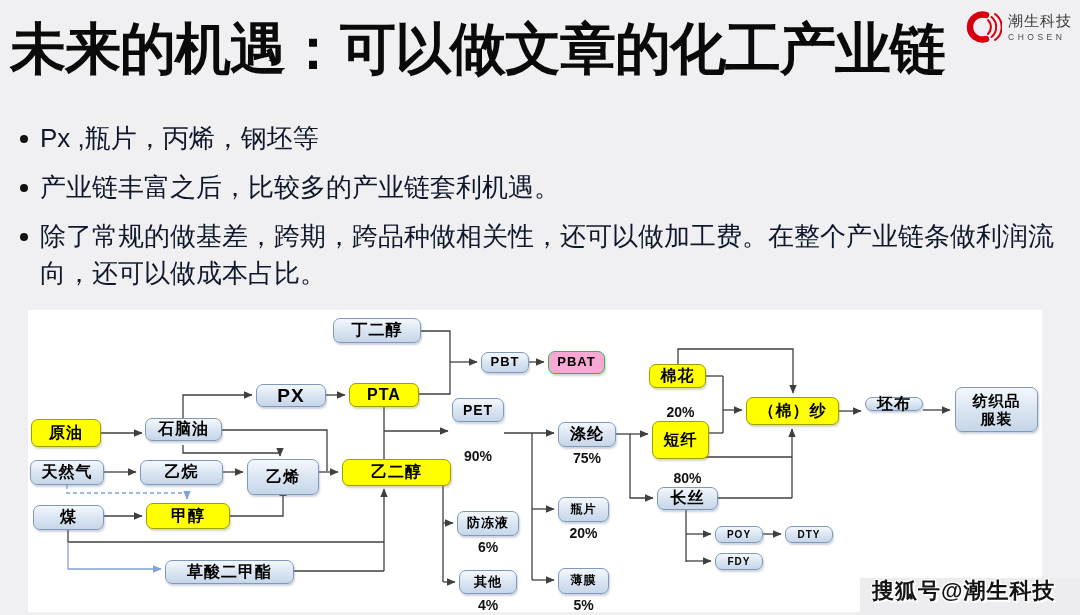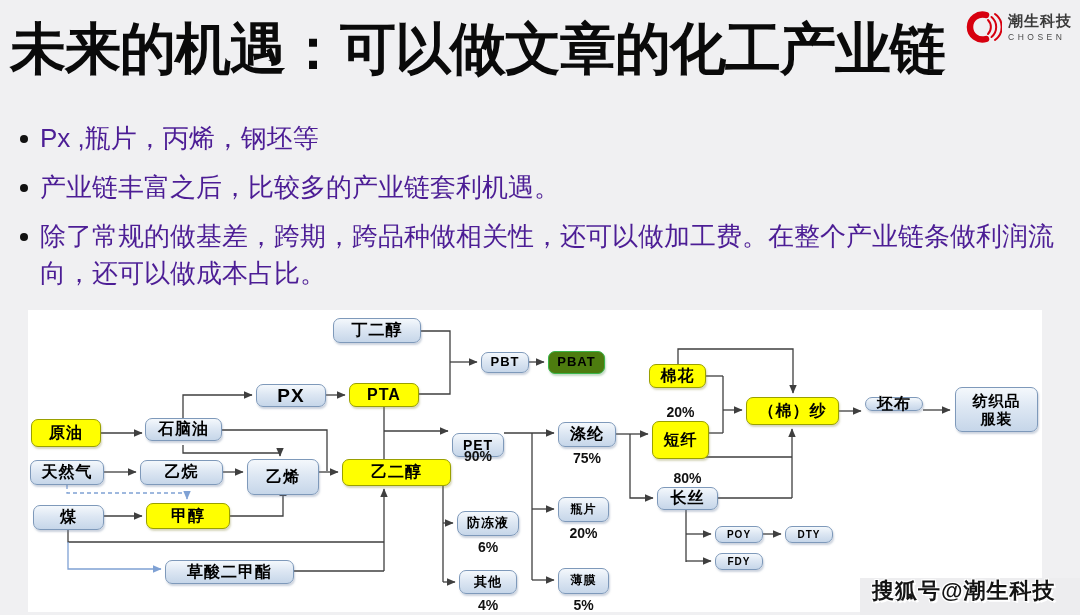--- a/index.html
+++ b/index.html
@@ -8,25 +8,25 @@
     background:#f0f0f2;
     font-family:"Liberation Sans","DejaVu Sans",sans-serif;
   }
   .title{
     position:absolute;left:10px;top:12px;width:1000px;
     font-size:56px;font-weight:bold;color:#0a0a0a;letter-spacing:-1px;
     white-space:nowrap;
   }
   .logo{position:absolute;right:8px;top:8px;display:flex;align-items:center;gap:6px;}
   .logo svg{display:block;}
-  .logo-cn{font-size:15px;font-weight:bold;color:#3a3a3a;letter-spacing:1px;}
+  .logo-cn{font-size:15px;font-weight:normal;color:#3a3a3a;letter-spacing:1px;}
   .logo-en{font-size:8.5px;color:#4a4a4a;letter-spacing:3.5px;margin-top:1px;}
   ul.bullets{
     position:absolute;left:14px;top:120px;width:1050px;margin:0;padding:0;list-style:none;
-    font-size:26px;color:#4c1d95;line-height:37px;
+    font-size:26px;color:#0f172a;line-height:37px;
   }
   ul.bullets li{margin-bottom:12px;position:relative;padding-left:26px;}
   ul.bullets li::before{
     content:"";position:absolute;left:6px;top:15px;width:8px;height:8px;border-radius:50%;background:#111;
   }
   .panel-bg{position:absolute;left:28px;top:310px;width:1014px;height:302px;background:#ffffff;z-index:0;}
   #edges{position:absolute;left:0;top:0;width:1080px;height:615px;z-index:2;}
   #nodes{position:absolute;left:0;top:0;width:1080px;height:615px;z-index:3;}
   .node{
     position:absolute;box-sizing:border-box;display:flex;align-items:center;justify-content:center;
@@ -36,21 +36,21 @@
   .node.blue{
     background:linear-gradient(180deg,#f4f8fc 0%,#dde7f3 45%,#c6d6e9 100%);
     border:1.5px solid #7e99ba;
     box-shadow:1px 2px 2px rgba(110,130,160,.35);
   }
   .node.yellow{
     background:#ffff00;border:1.5px solid #9aa000;
     box-shadow:1px 2px 2px rgba(140,140,70,.35);
   }
   .node.green{
-    background:#4d7c0f;border:1.5px solid #3ab54a;
+    background:#f9a8d4;border:1.5px solid #3ab54a;
     box-shadow:1px 2px 2px rgba(90,150,90,.35);
   }
   .pct{position:absolute;font-size:14px;font-weight:bold;color:#111;text-align:center;z-index:3;}
   .corner-shade{position:absolute;left:860px;top:578px;width:220px;height:37px;background:#ededef;z-index:4;}
   .watermark{
     position:absolute;left:872px;top:576px;z-index:5;
     font-size:22px;font-weight:bold;color:#141414;white-space:nowrap;letter-spacing:1px;
     text-shadow:-1px -1px 0 #fff,1px -1px 0 #fff,-1px 1px 0 #fff,1px 1px 0 #fff,2px 2px 0 #fff;
   }
 </style>
@@ -142,23 +142,23 @@
     <div class="node blue" style="left: 140px; top: 460px; width: 83px; height: 25px; font-size: 16px;">乙烷</div>
     <div class="node yellow" style="left: 146px; top: 503px; width: 84px; height: 26px; font-size: 16px;">甲醇</div>
     <div class="node blue" style="left: 165px; top: 560px; width: 129px; height: 24px; font-size: 16px;">草酸二甲酯</div>
     <div class="node blue" style="left: 256px; top: 384px; width: 70px; height: 23px; font-size: 19px;">PX</div>
     <div class="node blue" style="left: 247px; top: 459px; width: 72px; height: 36px; font-size: 16px;">乙烯</div>
     <div class="node blue" style="left: 333px; top: 318px; width: 88px; height: 25px; font-size: 16px;">丁二醇</div>
     <div class="node yellow" style="left: 349px; top: 383px; width: 70px; height: 24px; font-size: 16px;">PTA</div>
     <div class="node yellow" style="left: 342px; top: 459px; width: 109px; height: 27px; font-size: 16px;">乙二醇</div>
     <div class="node blue" style="left: 481px; top: 352px; width: 48px; height: 21px; font-size: 13px;">PBT</div>
     <div class="node green" style="left: 548px; top: 351px; width: 57px; height: 23px; font-size: 13px;">PBAT</div>
-    <div class="node blue" style="left: 452px; top: 433px; width: 52px; height: 24px; font-size: 14px;">PET</div>
+    <div class="node blue" style="left: 452px; top: 398px; width: 52px; height: 24px; font-size: 14px;">PET</div>
     <div class="pct" style="left: 452px; width: 52px; top: 448px;">90%</div>
-    <div class="node blue" style="left: 457px; top: 511px; width: 62px; height: 25px; font-size: 13px; border-radius: 8px;">防冻液</div>
+    <div class="node blue" style="left: 457px; top: 511px; width: 62px; height: 25px; font-size: 13px;">防冻液</div>
     <div class="pct" style="left: 457px; width: 62px; top: 539px;">6%</div>
     <div class="node blue" style="left: 459px; top: 570px; width: 58px; height: 24px; font-size: 13px;">其他</div>
     <div class="pct" style="left: 459px; width: 58px; top: 597px;">4%</div>
     <div class="node blue" style="left: 558px; top: 422px; width: 58px; height: 25px; font-size: 16px;">涤纶</div>
     <div class="pct" style="left: 558px; width: 58px; top: 450px;">75%</div>
     <div class="node blue" style="left: 558px; top: 497px; width: 51px; height: 25px; font-size: 12px;">瓶片</div>
     <div class="pct" style="left: 558px; width: 51px; top: 525px;">20%</div>
     <div class="node blue" style="left: 558px; top: 568px; width: 51px; height: 26px; font-size: 12px;">薄膜</div>
     <div class="pct" style="left: 558px; width: 51px; top: 597px;">5%</div>
     <div class="node yellow" style="left: 649px; top: 364px; width: 57px; height: 24px; font-size: 16px;">棉花</div>

